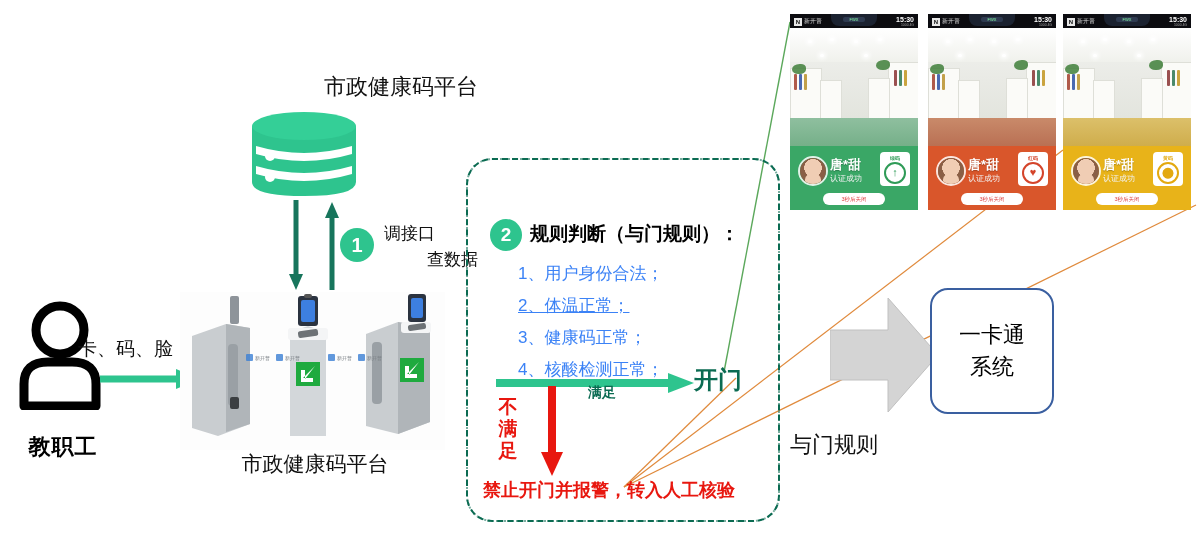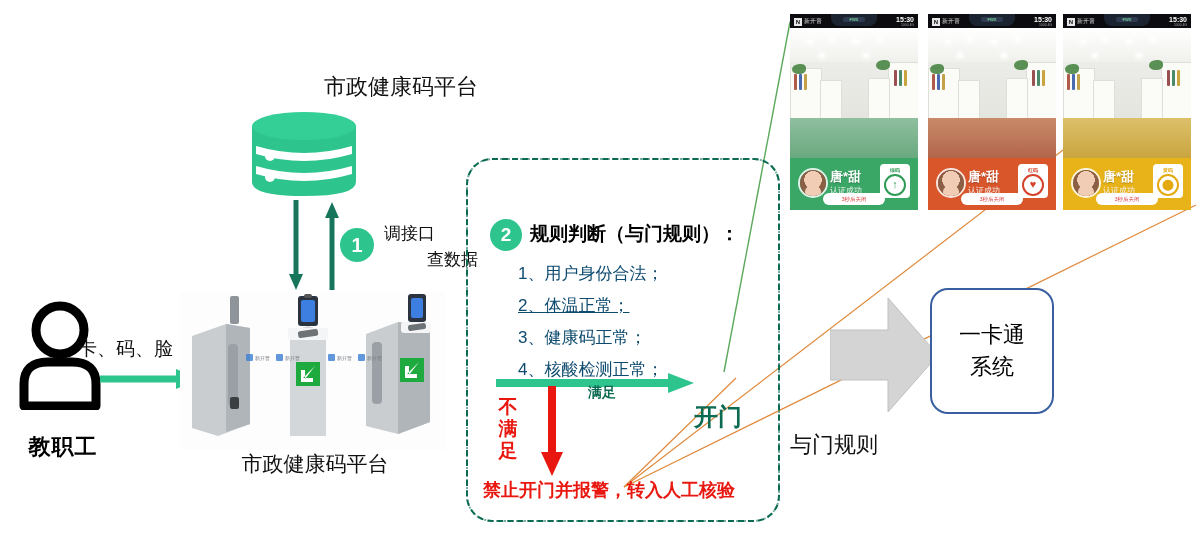--- a/index.html
+++ b/index.html
@@ -32,27 +32,27 @@
 
   
   #rule-box{left:466px;top:158px;width:310px;height:360px;
       border:2.2px dashed #0b6b52;border-radius:26px;background:transparent;}
   #rule-box::after{content:"";position:absolute;left:-2px;top:-2px;right:-2px;bottom:-2px;
       border:2.2px dotted #0b6b52;border-radius:26px;opacity:.55;}
   #step2-badge{left:490px;top:219px;width:32px;height:32px;border-radius:50%;
       background:#2ec48e;color:#fff;font-size:19px;font-weight:bold;
       display:flex;align-items:center;justify-content:center;}
   #rule-title{left:530px;top:221px;font-size:19px;font-weight:bold;color:#000;white-space:nowrap;}
-  .rule-item{font-size:17px;color:#0c4a6e;white-space:nowrap;left:518px;}
+  .rule-item{font-size:17px;color:#3b82f6;white-space:nowrap;left:518px;}
   #rule-1{top:262px;} #rule-2{top:294px;text-decoration:underline;} #rule-3{top:326px;} #rule-4{top:358px;}
 
   #arrow-satisfy{left:496px;top:372px;}
   #label-satisfy{left:588px;top:384px;font-size:14px;font-weight:bold;color:#0b6b52;}
   #label-open{left:694px;top:364px;font-size:24px;font-weight:bold;color:#0b6b52;
-      white-space:nowrap;margin-top:37px;}
+      white-space:nowrap;}
   #arrow-deny{left:540px;top:386px;}
   #label-deny{left:496px;top:396px;width:24px;font-size:19px;font-weight:bold;
       color:#e8170f;line-height:22px;text-align:center;}
   #deny-text{left:483px;top:478px;font-size:18px;font-weight:bold;color:#e8170f;
       white-space:nowrap;}
 
   
   .phone{width:128px;height:196px;overflow:hidden;position:absolute;top:14px;}
   #phone-1{left:790px;} #phone-2{left:928px;} #phone-3{left:1063px;}
   .phone-frame{width:100%;height:100%;background:#101014;position:relative;overflow:hidden;}
@@ -72,21 +72,21 @@
       linear-gradient(#f2f3f0 0%,#e9eae5 40%,#dcdfd6 100%);overflow:hidden;}
   .shelf{position:absolute;background:#fbfbf8;border:1px solid #dedfd8;}
   .book{position:absolute;width:3px;border-radius:1px;}
   .ceil{position:absolute;top:0;left:0;right:0;height:34px;
       background:linear-gradient(#ffffff,#f0f1ec);}
   .lamp{position:absolute;width:4px;height:3px;border-radius:50%;background:#fff;
       box-shadow:0 0 4px 2px rgba(255,255,255,.9);}
   .floorband{position:absolute;left:0;right:0;bottom:0;height:40px;}
   .plant{position:absolute;width:14px;height:10px;background:#3f7f3a;
       border-radius:60% 40% 50% 50%;opacity:.85;}
-  .ph-bottom{position:absolute;left:0;right:0;bottom:0;height:52px;}
+  .ph-bottom{position:absolute;left:0;right:0;bottom:0;height:64px;}
   .ph-avatar{position:absolute;left:8px;top:10px;width:26px;height:26px;border-radius:50%;
       border:2px solid rgba(255,255,255,.85);overflow:hidden;background:#c9a a;}
   .face{width:100%;height:100%;background:
       radial-gradient(circle at 50% 38%,#f0cdb4 0 42%,#8a5f46 43% 100%);}
   .face::after{content:"";position:absolute;left:50%;top:58%;transform:translateX(-50%);
       width:16px;height:13px;border-radius:50% 50% 40% 40%;background:#f0cdb4;}
   .ph-name{position:absolute;left:40px;top:10px;font-size:13px;font-weight:bold;
       color:#fff;white-space:nowrap;text-shadow:0 1px 1px rgba(0,0,0,.25);}
   .ph-auth{position:absolute;left:40px;top:27px;font-size:8px;color:#f2f2f2;
       white-space:nowrap;}

